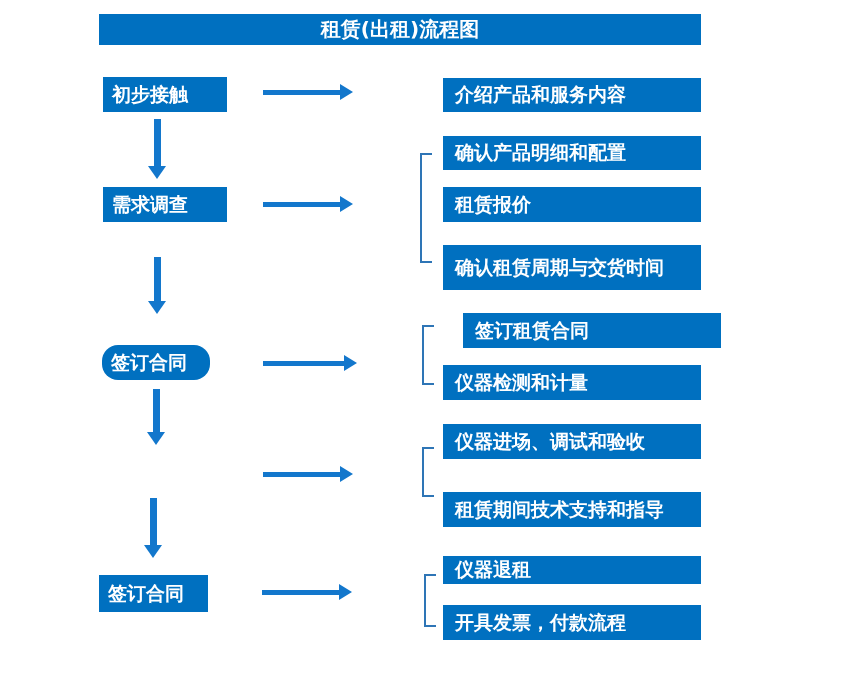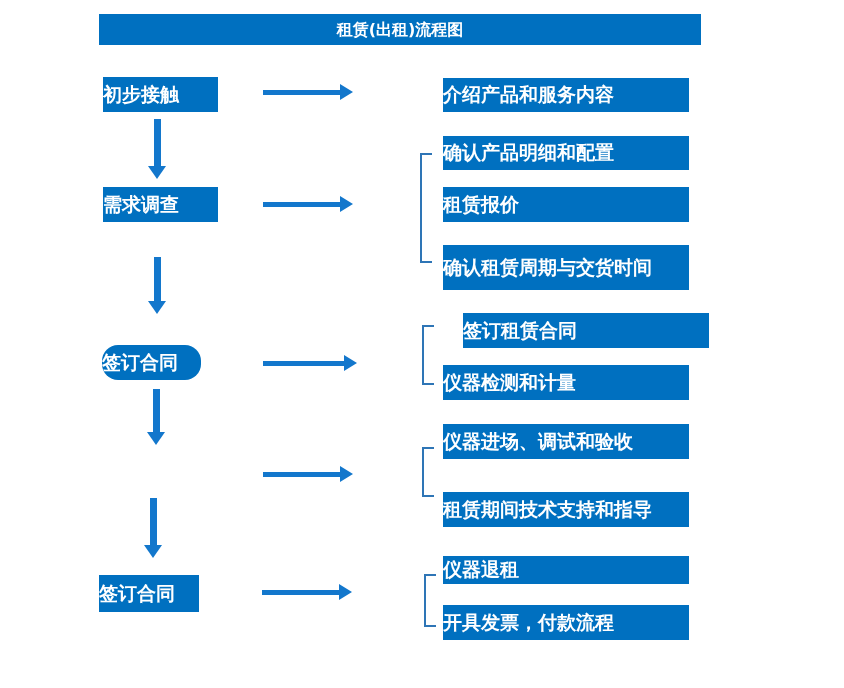--- a/index.html
+++ b/index.html
@@ -8,37 +8,37 @@
     width:844px;height:688px;
     background:#ffffff;
     font-family:"DejaVu Sans", sans-serif;
     overflow:hidden;
   }
   .banner{
     position:absolute;
     background:var(--box);
     color:var(--text);
     font-weight:bold;
-    font-size:16px;
+    font-size:20px;
     text-align:center;
     white-space:nowrap;
   }
   .stepbox,.outbox{
     position:absolute;
     background:var(--box);
     color:var(--text);
     font-weight:bold;
     font-size:19px;
     white-space:nowrap;
     overflow:hidden;
     display:flex;
     align-items:center;
   }
-  .stepbox{text-align:right;}
-  .outbox{left:443px;width:246px;padding-left:0;}
+  .stepbox{padding-left:9px;text-align:right;}
+  .outbox{left:443px;width:246px;padding-left:12px;}
   .varrow{
     position:absolute;
     width:18px;
     display:flex;flex-direction:column;align-items:center;
   }
   .vshaft{width:7px;background:var(--arrow);}
   .vhead{
     width:0;height:0;
     border-left:9px solid transparent;
     border-right:9px solid transparent;

